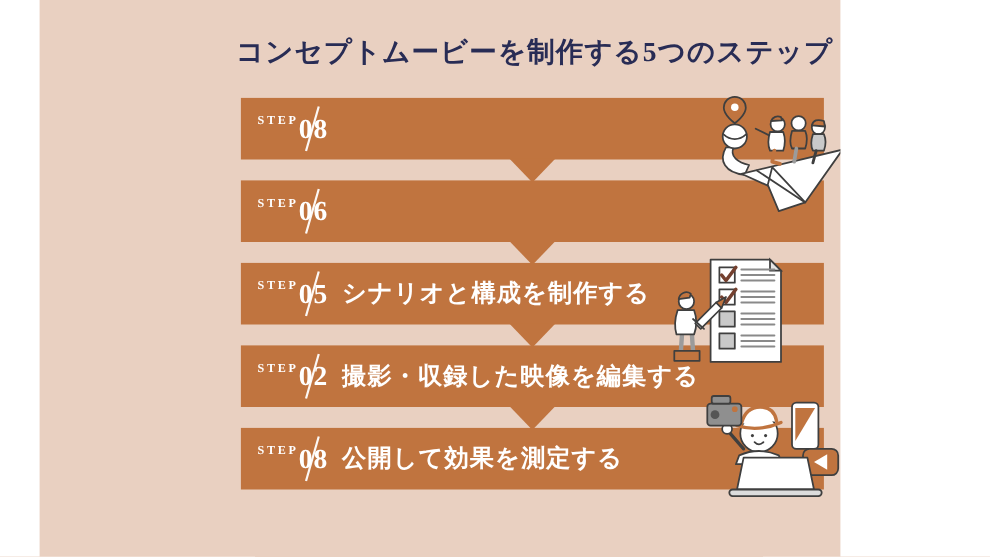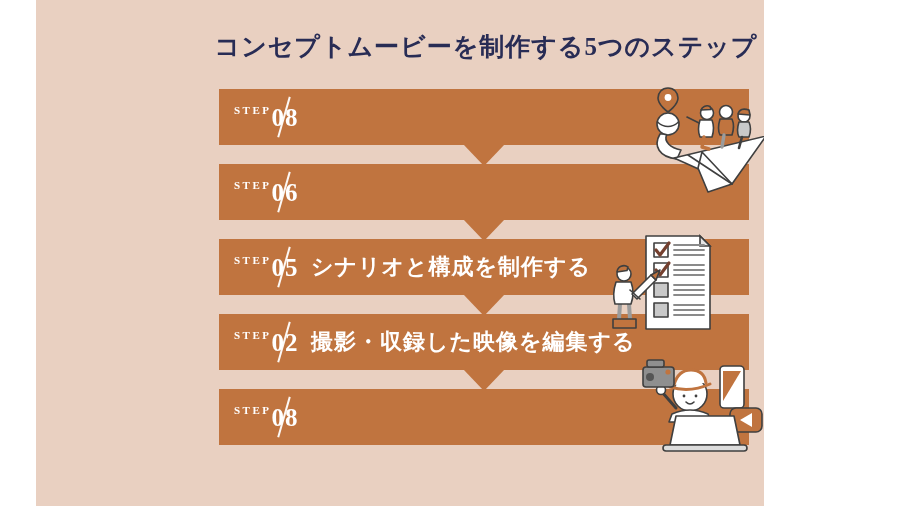--- a/index.html
+++ b/index.html
@@ -96,20 +96,21 @@
       <div class="step-text">撮影・収録した映像を編集する</div>
       <div class="step-arrow"></div>
     </div>
 
     <div class="step">
       <div class="step-label">
         <span class="step-word">STEP</span>
         <span class="step-number">08</span>
       </div>
       <div class="step-slash"></div>
+      <div class="step-text">公開して効果を測定する</div>
     </div>
 
   </div>
 
   <svg class="illus" style="left:608px; top:84px;" width="130" height="115" viewBox="0 0 130 115">
 
     <path class="wh" d="M16,50 C9,62 15,73 33,75 L37,66 C27,64 19,58 23,50 Z"></path>
     <circle class="wh" cx="24" cy="40" r="11"></circle>
     <path class="ln" d="M13.5,38 C20,44 28,44 34.5,38"></path>
     <path class="or" d="M24,4 c-6,0 -10,4.5 -10,10 c0,7 10,14 10,14 c0,0 10,-7 10,-14 c0,-5.5 -4,-10 -10,-10 z"></path>

